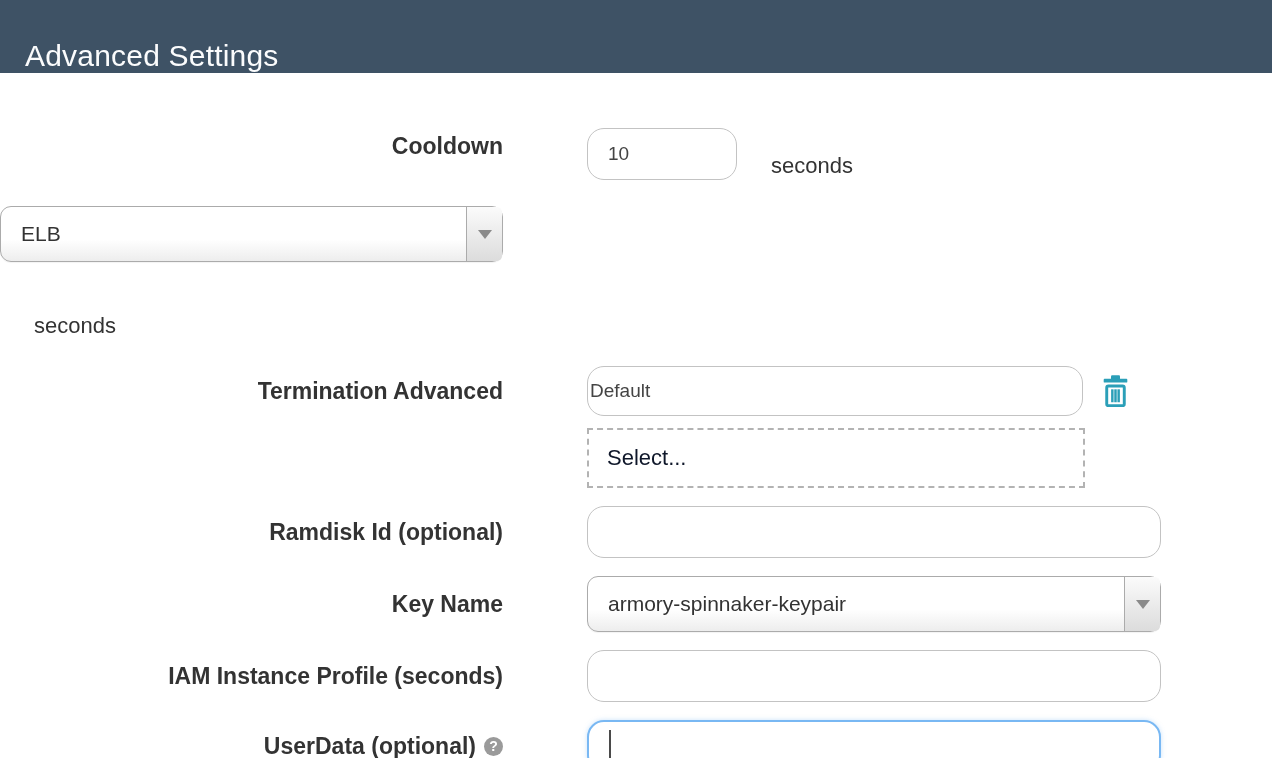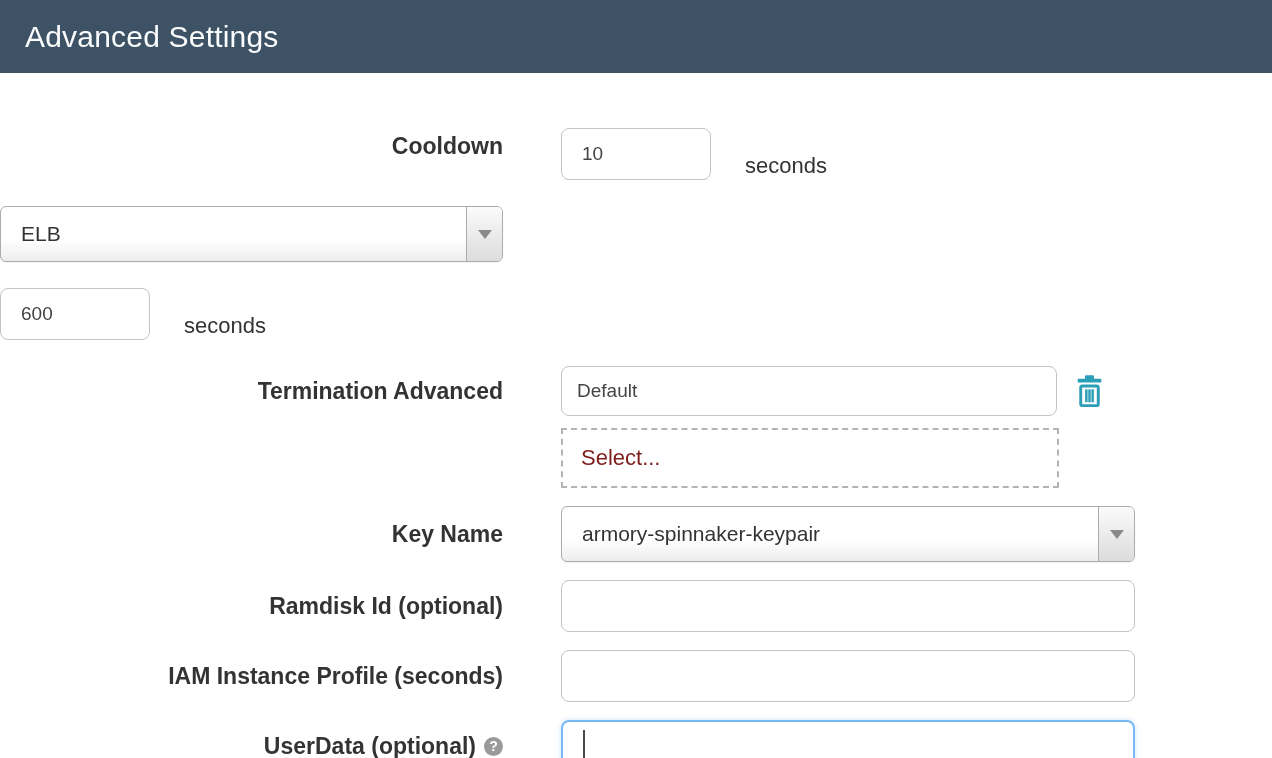--- a/index.html
+++ b/index.html
@@ -6,35 +6,35 @@
   html, body {
     width: 1272px; height: 758px;
     background: #ffffff;
     font-family: "Liberation Sans", sans-serif;
     overflow: hidden;
   }
   
   .panel-header {
     width: 1272px; height: 73px;
     background: #3e5265;
-    display: flex; align-items: center;
+    display: flex; align-items: flex-end;
     padding-left: 25px;
   }
   .panel-header h1 {
     color: #fbfcfd;
     font-size: 30px;
     font-weight: 400;
     letter-spacing: 0.2px;
   }
   
   .form { padding-top: 47px; }
   .form-row {
     display: grid;
     grid-template-columns: 503px 1fr;
-    column-gap: 58px;
+    column-gap: 84px;
     align-items: start;
     margin-bottom: 18px;
   }
   .lbl {
     text-align: right;
     font-weight: 700;
     font-size: 23px;
     color: #333333;
     line-height: 52px;
     white-space: nowrap;
@@ -49,51 +49,51 @@
     padding-left: 12px;
   }
   .lbl-flex .lbl-text {
     font-weight: 700; font-size: 23px; color: #333333; white-space: nowrap;
   }
   .ctrl { display: flex; align-items: center; }
   
   .input {
     height: 52px;
     border: 1px solid #c3c3c3;
-    border-radius: 8px;
+    border-radius: 17px;
     background: #ffffff;
     font-family: "Liberation Sans", sans-serif;
     font-size: 19px;
     color: #444444;
     padding: 0 20px;
     outline: none;
   }
   .input-short { width: 150px; }
   .input-long  { width: 574px; }
-  .input-termination { width: 496px; height: 50px; padding: 0 15px; }
+  .input-termination { width: 496px; height: 50px; padding: 0 2px; }
   .input-focused {
     border: 2px solid #79b8f3;
     box-shadow: 0 0 5px rgba(106, 176, 241, 0.35);
     padding: 0 19px;
   }
   .unit {
     font-size: 22px;
     color: #333333;
     margin-left: 34px;
     position: relative;
     top: -9px;
     align-self: center;
     margin-top: 42px;
   }
   
   .select {
     position: relative;
     width: 574px; height: 56px;
     border: 1px solid #ababab;
-    border-radius: 6px;
+    border-radius: 11px;
     background: linear-gradient(#ffffff 60%, #ededed);
     display: flex; align-items: center;
     padding-left: 20px;
     font-size: 21px; color: #333333;
     cursor: pointer;
     box-shadow: 0 1px 1px rgba(0,0,0,0.05);
   }
   .select-arrow-box {
     position: absolute; right: 0; top: 0;
     width: 36px; height: 54px;
@@ -116,21 +116,21 @@
     margin-left: 19px; padding: 0;
     display: flex; align-items: center;
   }
   .dashed-box {
     margin-top: 12px;
     width: 498px; height: 60px;
     border: 2px dashed #b3b3b3;
     display: flex; align-items: center;
     padding-left: 18px;
     font-size: 22px;
-    color: #7f1d1d;
+    color: #0f172a;
     cursor: pointer;
   }
   
   .help-icon {
     width: 19px; height: 19px;
     border-radius: 50%;
     background: #9a9a9a;
     color: #ffffff;
     font-size: 14px; font-weight: 700;
     line-height: 19px;
@@ -172,21 +172,20 @@
         <span>ELB</span>
         <span class="select-arrow-box">
           <span class="caret-down"></span>
         </span>
       </div>
     </div>
   </div>
 
   <div class="form-row">
     <div class="ctrl">
-      <input class="input input-short" type="text" value="600" style="">
       <span class="unit">seconds</span>
     </div>
   </div>
 
   <div class="form-row">
     <label class="lbl" style="line-height:50px">Termination Advanced</label>
     <div class="ctrl-col">
       <div class="tag-row">
         <input class="input input-termination" type="text" value="Default" style="">
         <button class="trash-btn">
@@ -200,39 +199,39 @@
           </svg>
         </button>
       </div>
       <div class="dashed-box">
         <span>Select...</span>
       </div>
     </div>
   </div>
 
   <div class="form-row">
+    <label class="lbl">Ramdisk Id (optional)</label>
+    <div class="ctrl">
+      <input class="input input-long" type="text" value="" style="">
+    </div>
+  </div>
+
+  <div class="form-row">
     <label class="lbl" style="line-height:56px">Key Name</label>
     <div class="ctrl">
       <div class="select">
         <span>armory-spinnaker-keypair</span>
         <span class="select-arrow-box">
           <span class="caret-down"></span>
         </span>
       </div>
     </div>
   </div>
 
   <div class="form-row">
-    <label class="lbl">Ramdisk Id (optional)</label>
-    <div class="ctrl">
-      <input class="input input-long" type="text" value="" style="">
-    </div>
-  </div>
-
-  <div class="form-row">
     <label class="lbl">IAM Instance Profile (seconds)</label>
     <div class="ctrl">
       <input class="input input-long" type="text" value="" style="">
     </div>
   </div>
 
   <div class="form-row">
     <div class="lbl-flex">
       <span class="lbl-text">UserData (optional)</span>
       <span class="help-icon">?</span>

